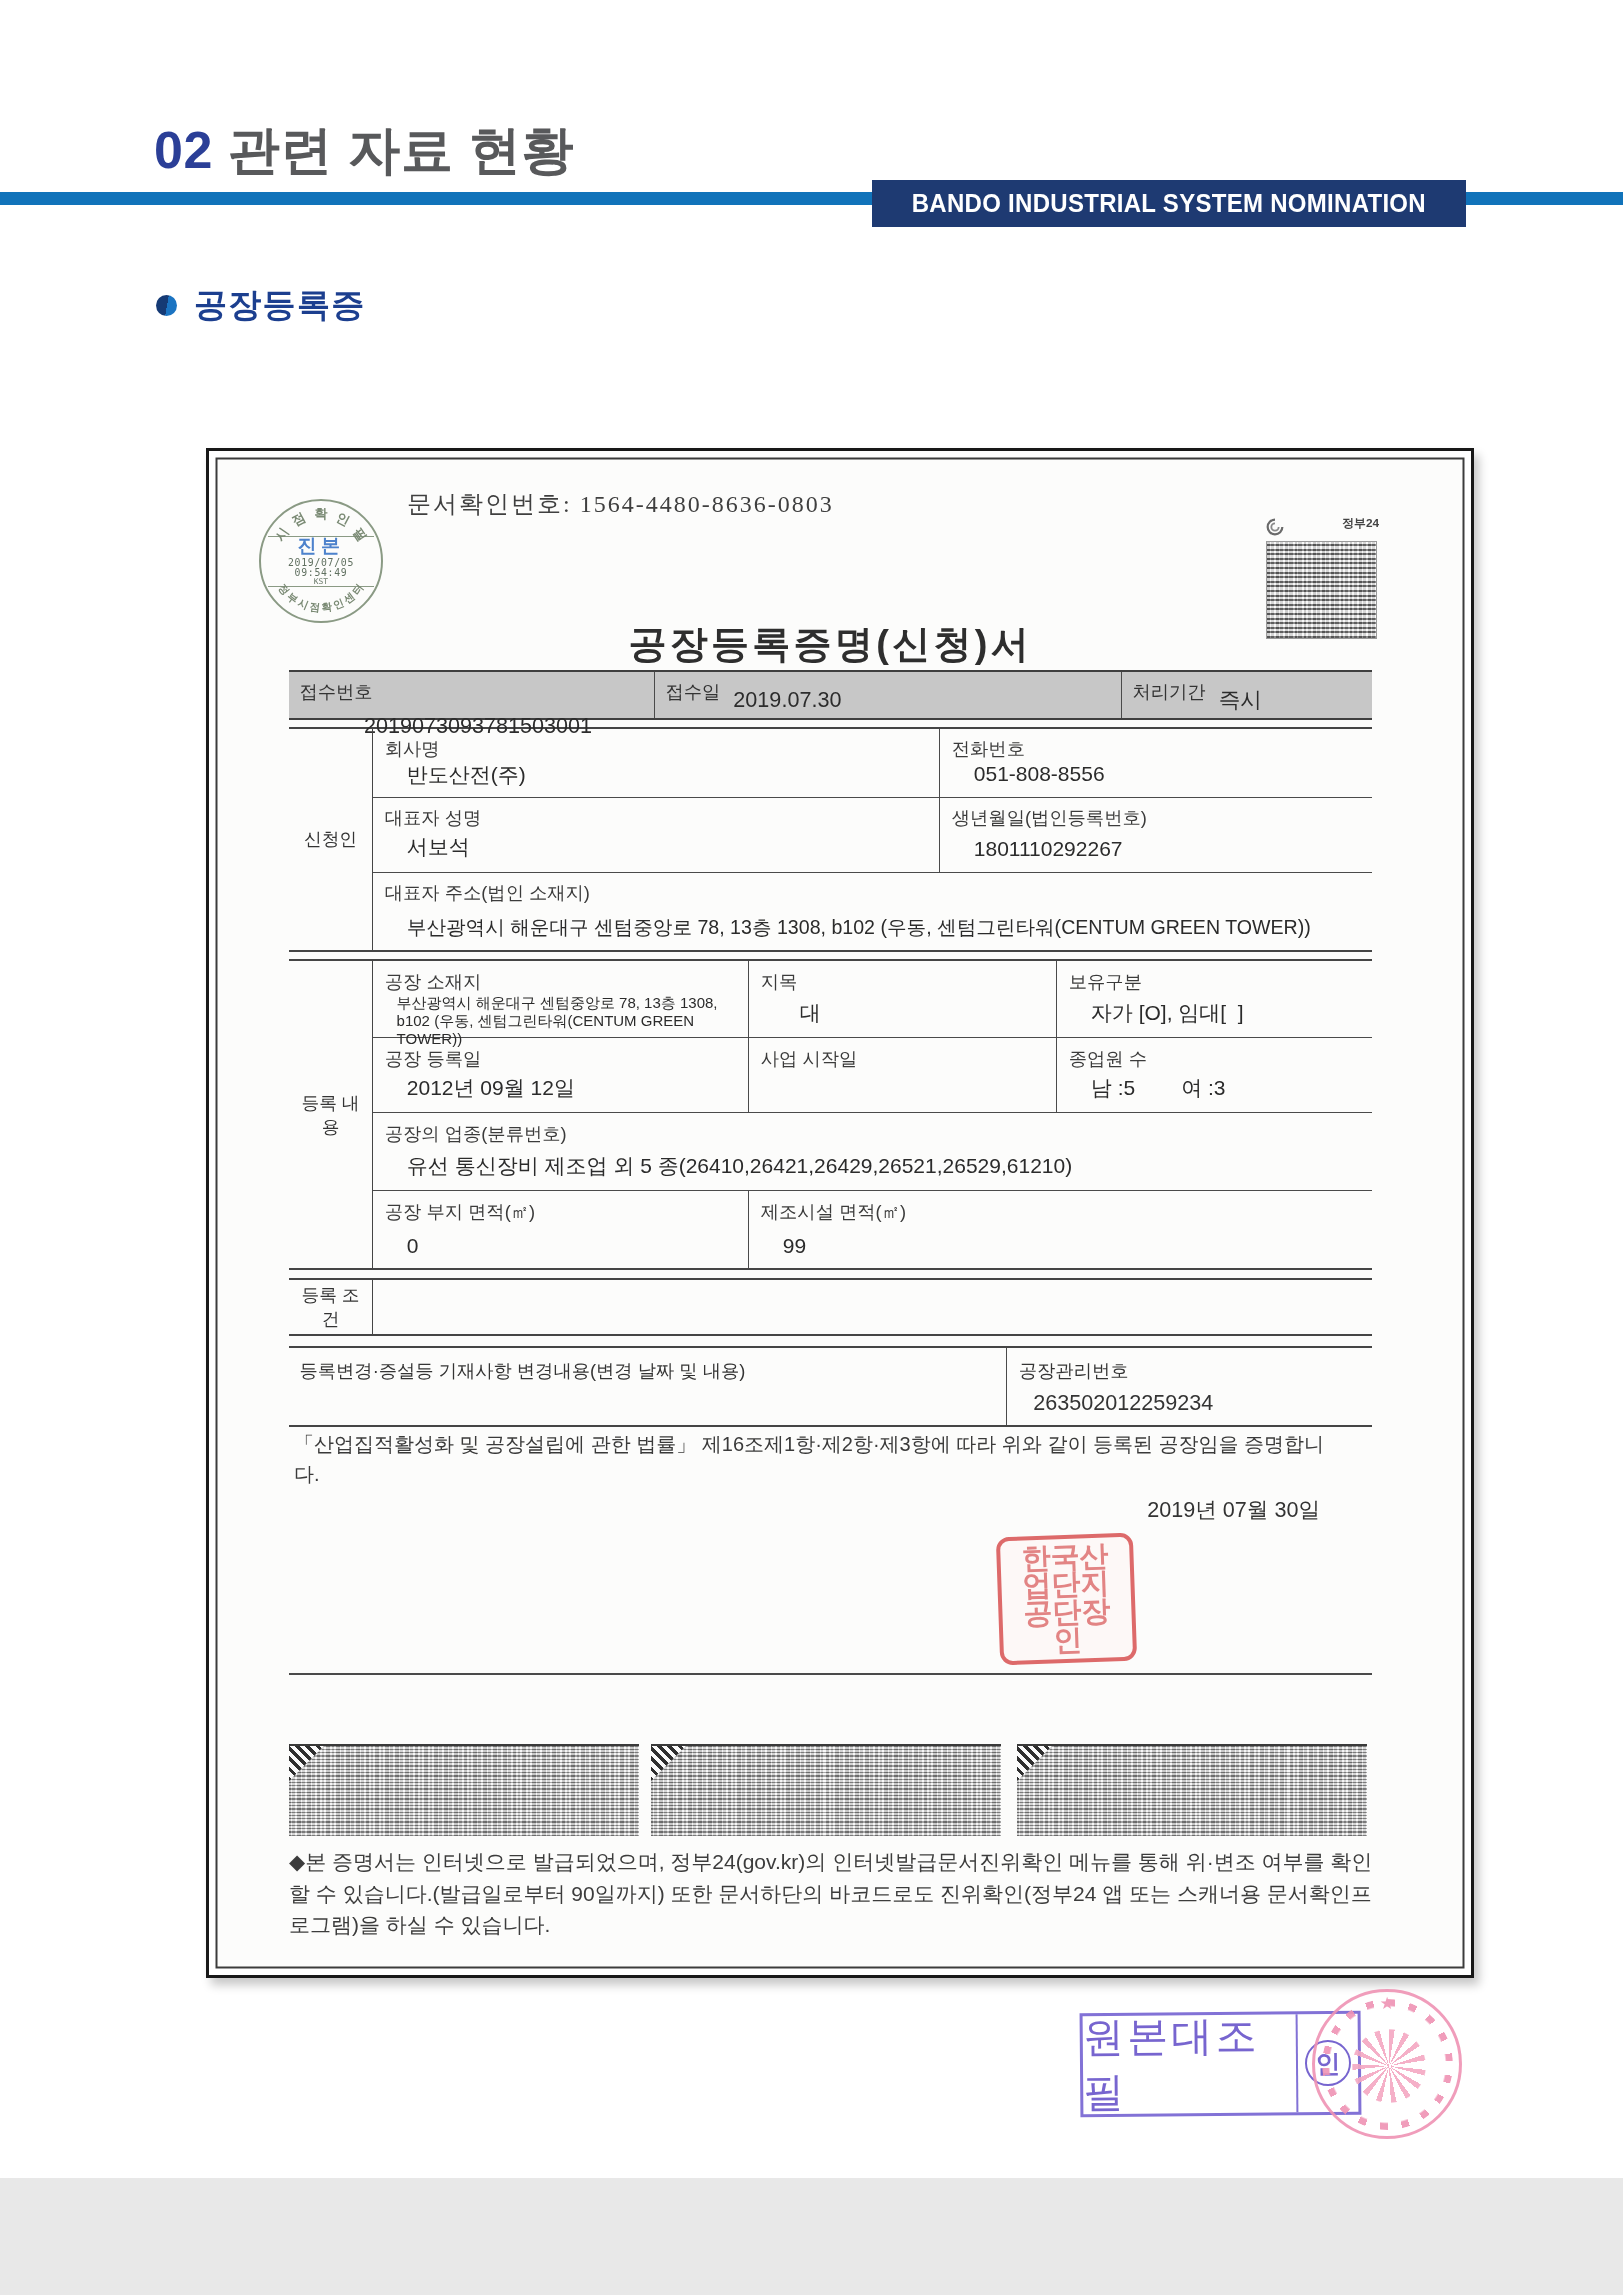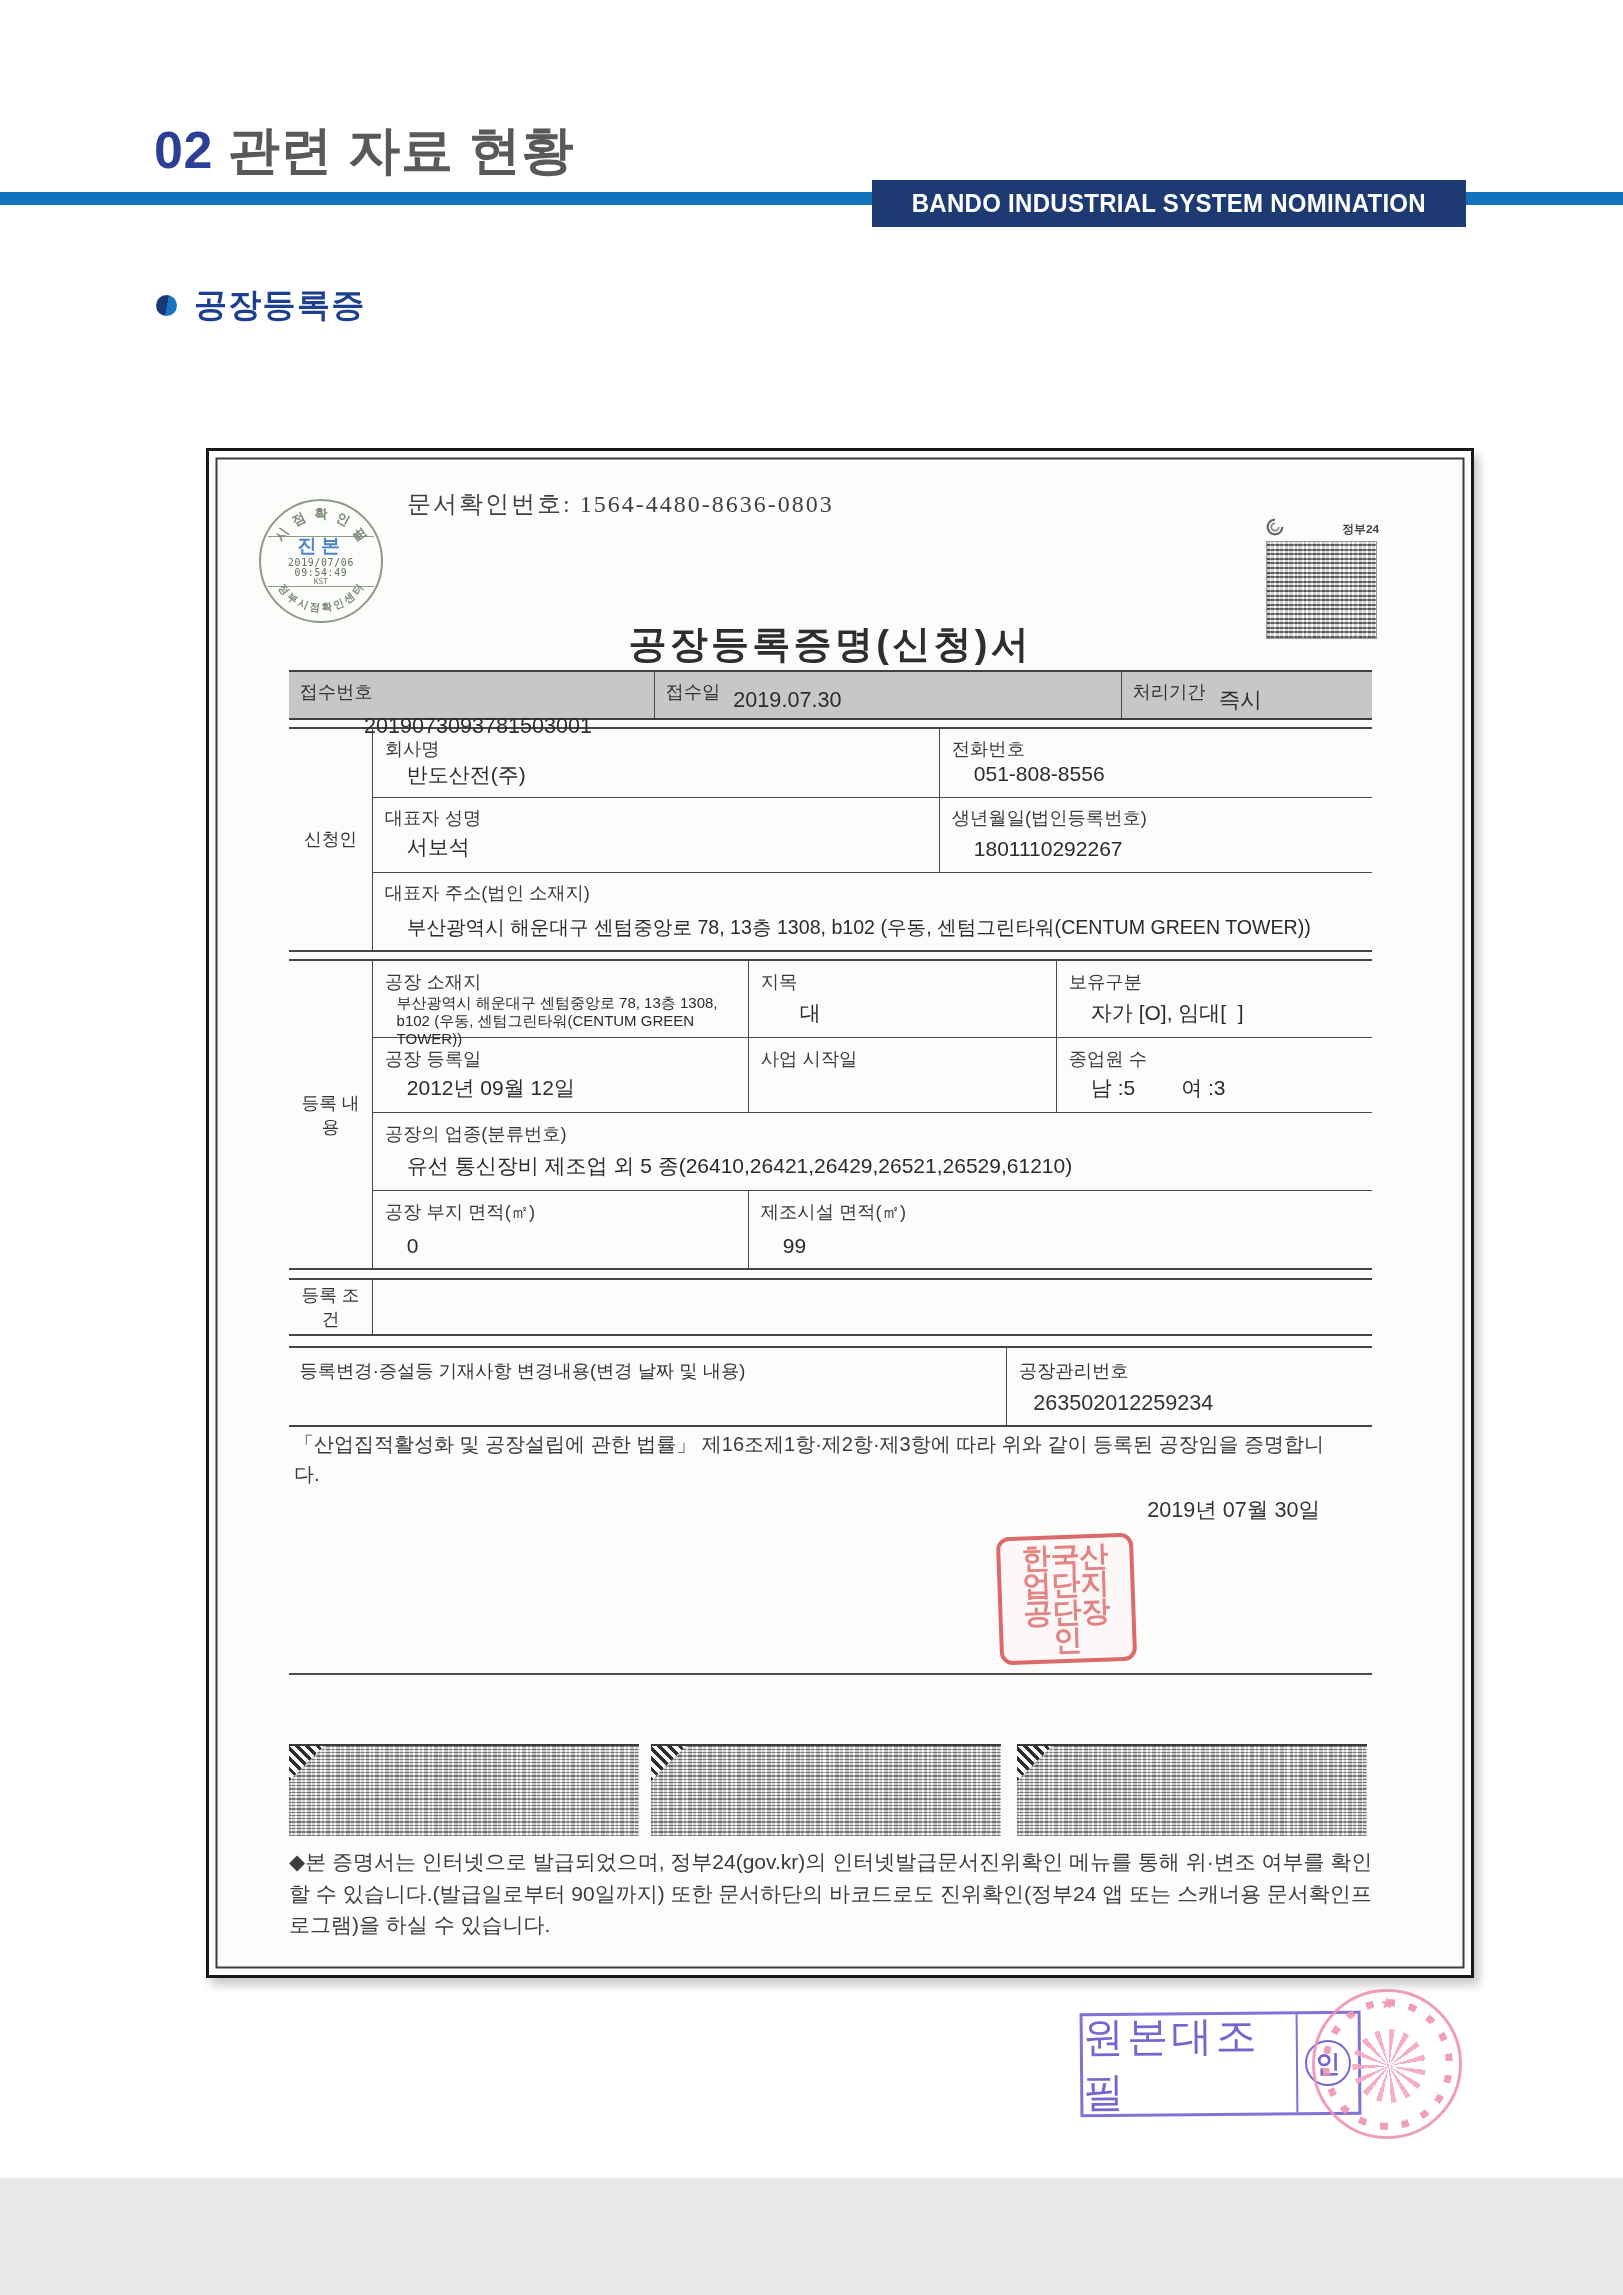--- a/index.html
+++ b/index.html
@@ -36,21 +36,21 @@
   .vstamp .mid{position:absolute;left:0;right:0;top:37px;bottom:37px;display:flex;flex-direction:column;
                align-items:center;justify-content:center;line-height:1.05;}
   .vstamp .jinbon{color:#4d82cc;font-weight:700;font-size:19px;letter-spacing:4.6px;margin-bottom:2px;}
   .vstamp .dt{font-family:"DejaVu Sans Mono",monospace;font-size:9.8px;color:#5f6f5f;letter-spacing:0.7px;}
   .vstamp .tz{font-family:"DejaVu Sans Mono",monospace;font-size:7.9px;color:#6a7a6a;}
   .arc-ch{position:absolute;left:50%;top:50%;width:15.7px;height:15.7px;margin:-7.9px;display:flex;
           align-items:center;justify-content:center;font-size:12.4px;font-weight:700;transform-origin:center;}
 
   
   .qr-wrap{position:absolute;left:1039px;top:65px;width:131px;}
-  .qr-cap{display:flex;align-items:flex-end;justify-content:flex-end;margin-bottom:2.6px;}
+  .qr-cap{display:flex;align-items:flex-start;justify-content:flex-end;margin-bottom:2.6px;}
   .qr-cap svg{width:22px;height:22px;margin-right:56px;}
   .qr-cap .t{font-size:11.8px;color:#444;font-weight:700;}
   .qr{width:111px;height:98px;margin-left:18.3px;border:0.7px solid #9a9a9a;
       background:
         repeating-linear-gradient(0deg,rgba(60,60,60,.55) 0 2px,rgba(255,255,255,.65) 2px 4.6px),
         repeating-linear-gradient(90deg,#6f6f6f 0 2.6px,#e8e8e8 2.6px 3.9px,#8a8a8a 3.9px 7.2px,#f2f2f2 7.2px 9.2px);}
 
   .doc-title{position:absolute;left:0;right:19.6px;top:168px;text-align:center;font-size:38px;font-weight:700;
              letter-spacing:3.3px;color:#2e2e2e;}
 
@@ -148,21 +148,21 @@
 
   <div class="doc">
 
     <div class="confirm-line">문서확인번호: 1564-4480-8636-0803</div>
 
     <div class="vstamp" id="vstamp">
       <div class="chord" style="top:35px;"></div>
       <div class="chord" style="bottom:34px;"></div>
       <div class="mid">
         <div class="jinbon">진본</div>
-        <div class="dt">2019/07/06</div>
+        <div class="dt">2019/07/05</div>
         <div class="dt">09:54:49</div>
         <div class="tz">KST</div>
       </div>
     <span class="arc-ch" style="font-size: 13px; transform: rotate(-56deg) translateY(-47px);">시</span>
         <span class="arc-ch" style="font-size: 13px; transform: rotate(-28deg) translateY(-47px);">점</span>
         <span class="arc-ch" style="font-size: 13px; transform: rotate(0deg) translateY(-47px);">확</span>
         <span class="arc-ch" style="font-size: 13px; transform: rotate(28deg) translateY(-47px);">인</span>
         <span class="arc-ch" style="font-size: 13px; transform: rotate(56deg) translateY(-47px);">필</span>
         <span class="arc-ch" style="font-size: 10.5px; transform: rotate(232deg) translateY(-47px) rotate(180deg);">정</span>
         <span class="arc-ch" style="font-size: 10.5px; transform: rotate(217.143deg) translateY(-47px) rotate(180deg);">부</span>

